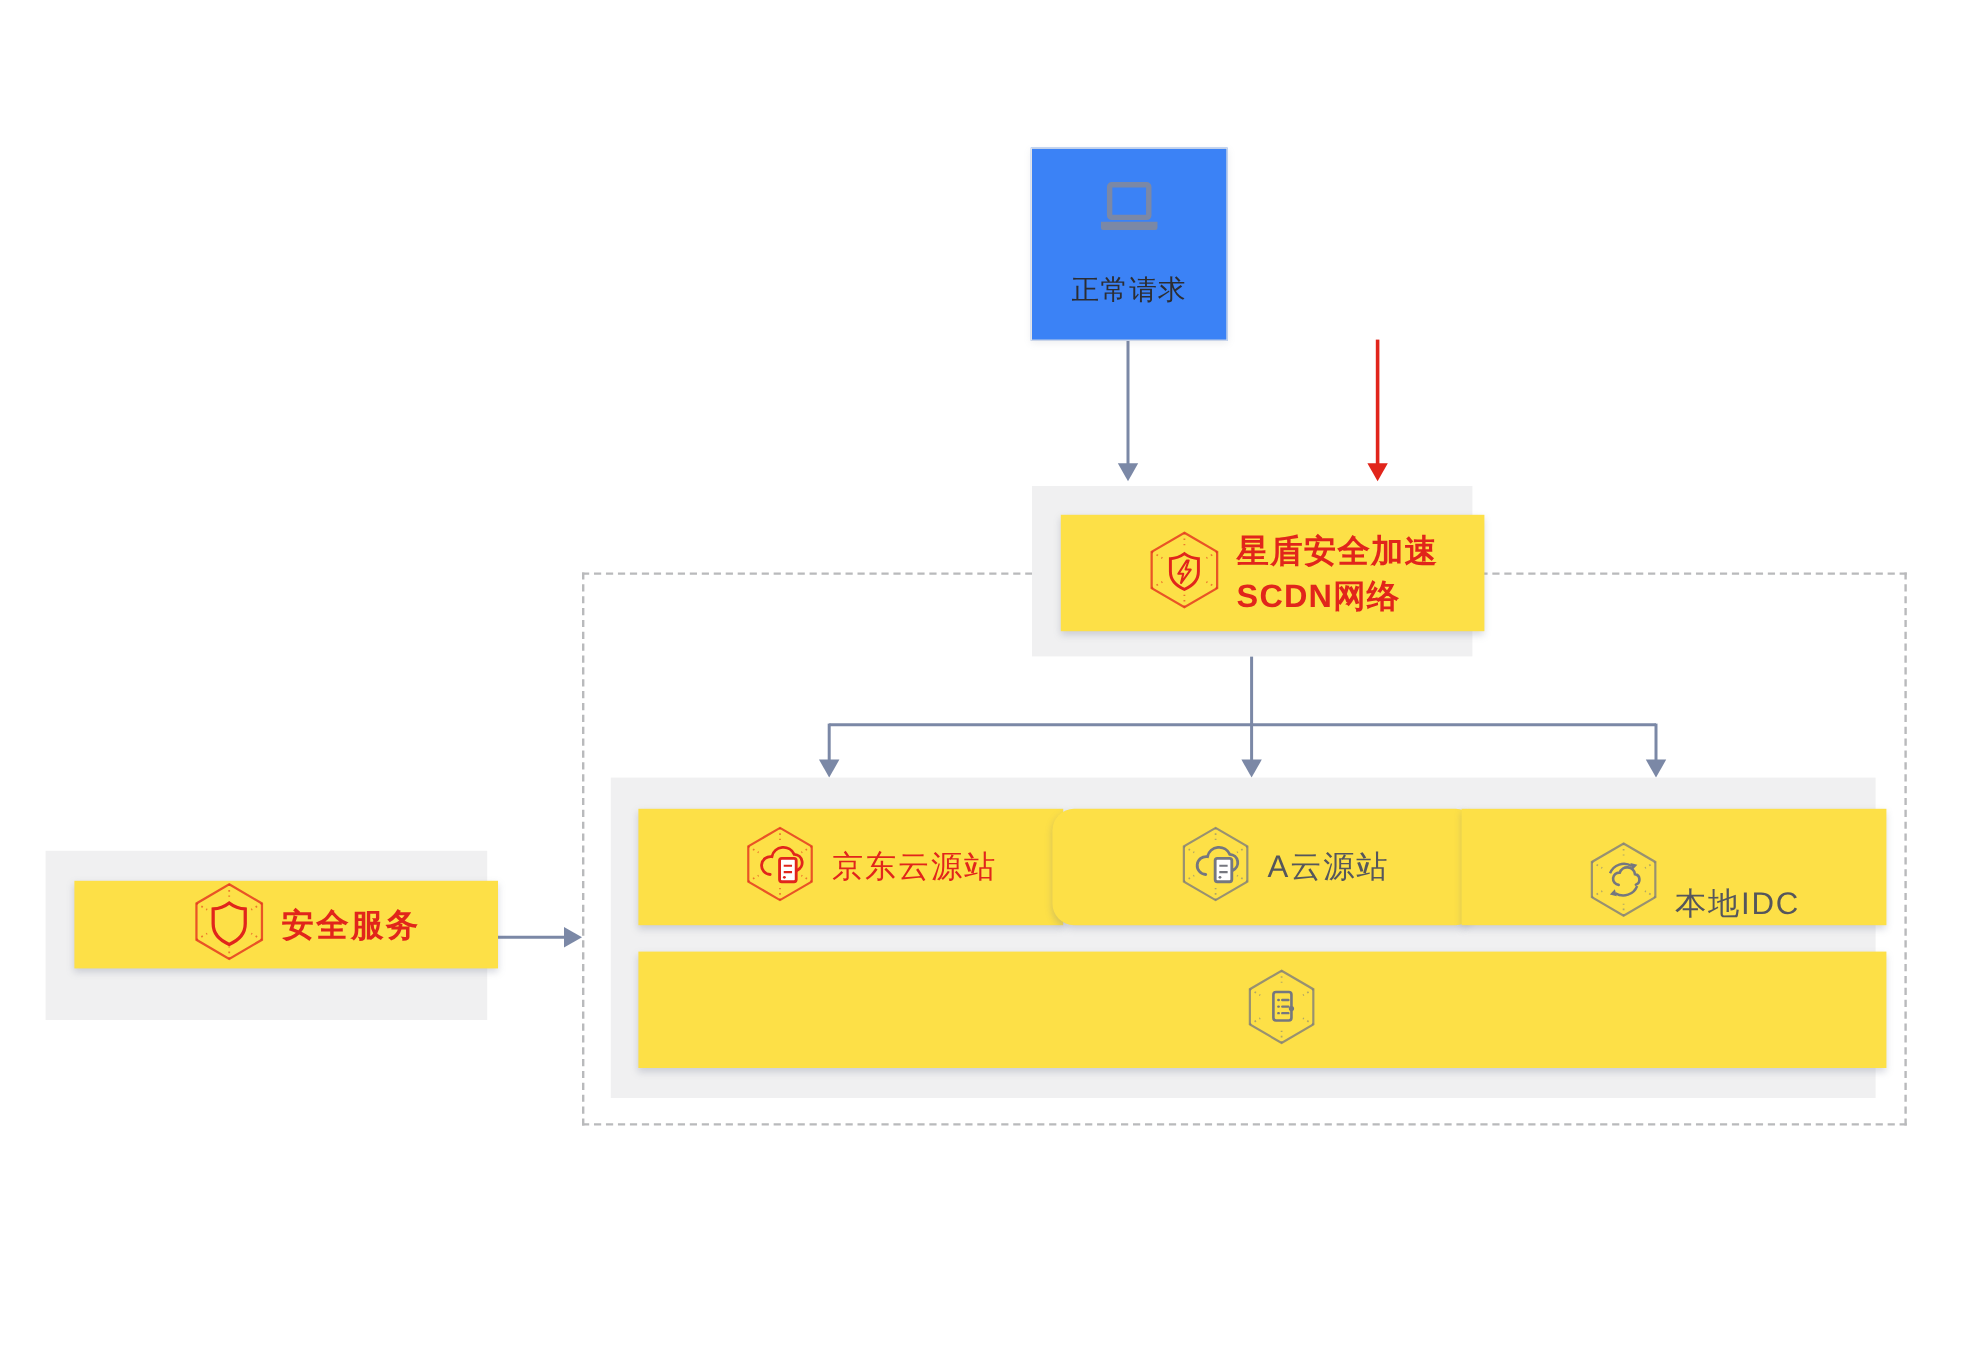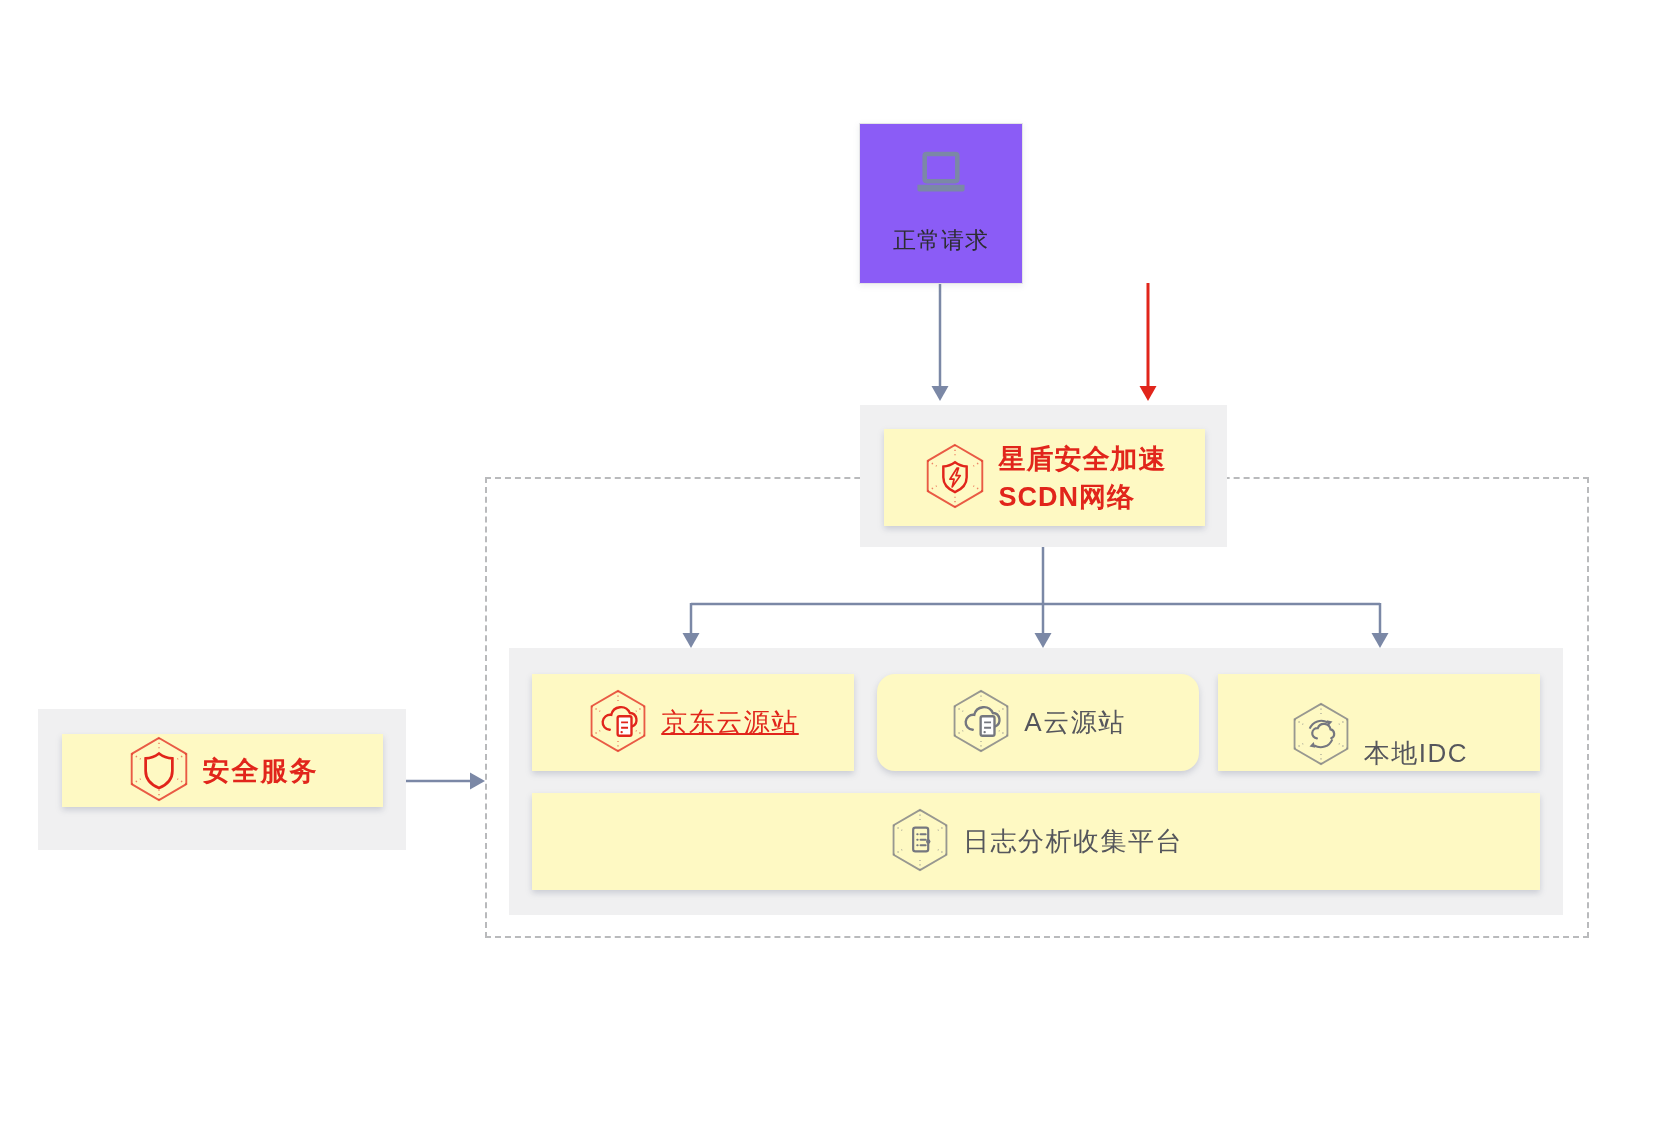--- a/index.html
+++ b/index.html
@@ -14,36 +14,36 @@
     border:2px dashed #b9babc;background:transparent;
   }
 
   
   svg.connectors{position:absolute;left:0;top:0;z-index:2;pointer-events:none;}
 
   
   .panel{background:#f0f0f1;z-index:3;}
   
   .card{
-    background:#fef9c3;z-index:4;
+    background:#fde047;z-index:4;
     box-shadow:0 3px 6px rgba(107,115,141,.28);
-    display:flex;align-items:center;justify-content:center;gap:12px;
+    display:flex;align-items:center;justify-content:center;gap:12px;padding-left:32px;
   }
 
   
   .req-box{
-    background:#8b5cf6;border:1px solid #e4e4e6;
+    background:#3b82f6;border:1px solid #e4e4e6;
     box-shadow:0 2px 6px rgba(130,135,150,.14);
     display:flex;flex-direction:column;align-items:center;justify-content:center;gap:26px;
     z-index:3;
   }
   .req-label{font-size:23px;color:#2c2d31;letter-spacing:1px;}
 
   .slate{color:#7b88a6;}
-  .red{color:#e1251b;text-decoration:underline;}
+  .red{color:#e1251b;}
   .gray-ic{color:#75777f;}
 
   .scdn-text{display:flex;flex-direction:column;line-height:38px;font-size:27px;font-weight:bold;color:#e1251b;letter-spacing:1px;}
   .card-label{font-size:26px;color:#55565c;letter-spacing:1.5px;}
   .card-label.red{color:#e1251b;}
   .left-label{font-size:27px;font-weight:bold;color:#e1251b;letter-spacing:2px;}
 </style>
 </head>
 <body>
 
@@ -190,21 +190,20 @@
           <path d="M5 19.9 l9.5 5.6"></path>
             <path d="M63 19.9 l-9.5 5.6"></path>
           <path d="M5 52.1 l9.5 -5.6"></path>
             <path d="M63 52.1 l-9.5 -5.6"></path>
         </g>
         <rect x="26.5" y="22.5" width="16.5" height="26" rx="2.4" fill="none" stroke="currentColor" stroke-width="2.4"></rect>
         <path d="M31 29.8 h0.4 M34.6 29.8 h5.6 M31 35.8 h0.4 M34.6 35.8 h5.6 M31 41.8 h0.4 M34.6 41.8 h5.6" stroke="currentColor" stroke-width="2.2" stroke-linecap="round"></path>
         <circle cx="43" cy="37.6" r="2.4" fill="currentColor"></circle>
       </svg>
     </span>
-    <span class="card-label">日志分析收集平台</span>
   </div>
 
   <div class="abs panel" style="left:38px;top:709px;width:368px;height:141px;"></div>
   <div class="abs card" style="left:62px;top:734px;width:321px;height:73px;">
     <span class="red">
       <svg width="64" height="68" viewBox="0 0 68 72">
         <polygon points="34,3 63,19.9 63,52.1 34,69 5,52.1 5,19.9" fill="none" stroke="currentColor" stroke-width="2" opacity="0.75"></polygon>
         <g stroke="currentColor" stroke-width="1.6" stroke-dasharray="1.5 3.5" opacity="0.55" fill="none">
           <path d="M34 3 v11"></path>
             <path d="M34 69 v-11"></path>

